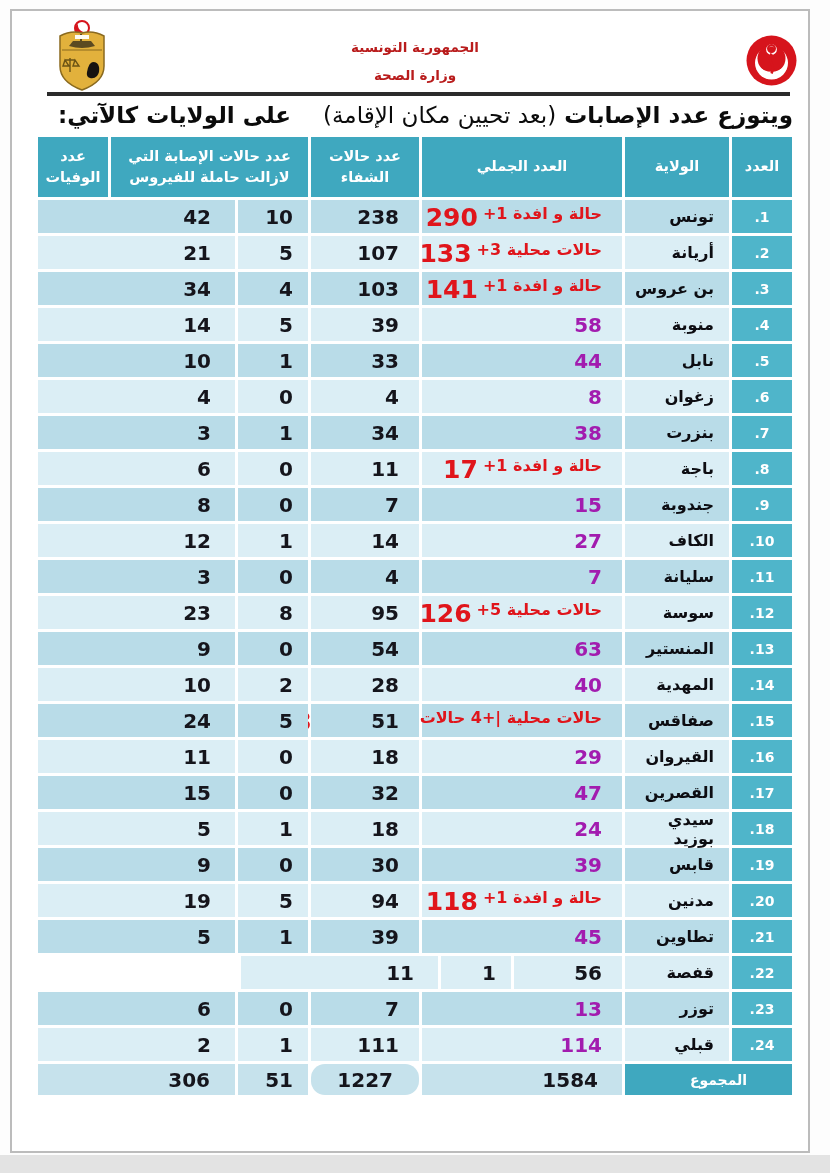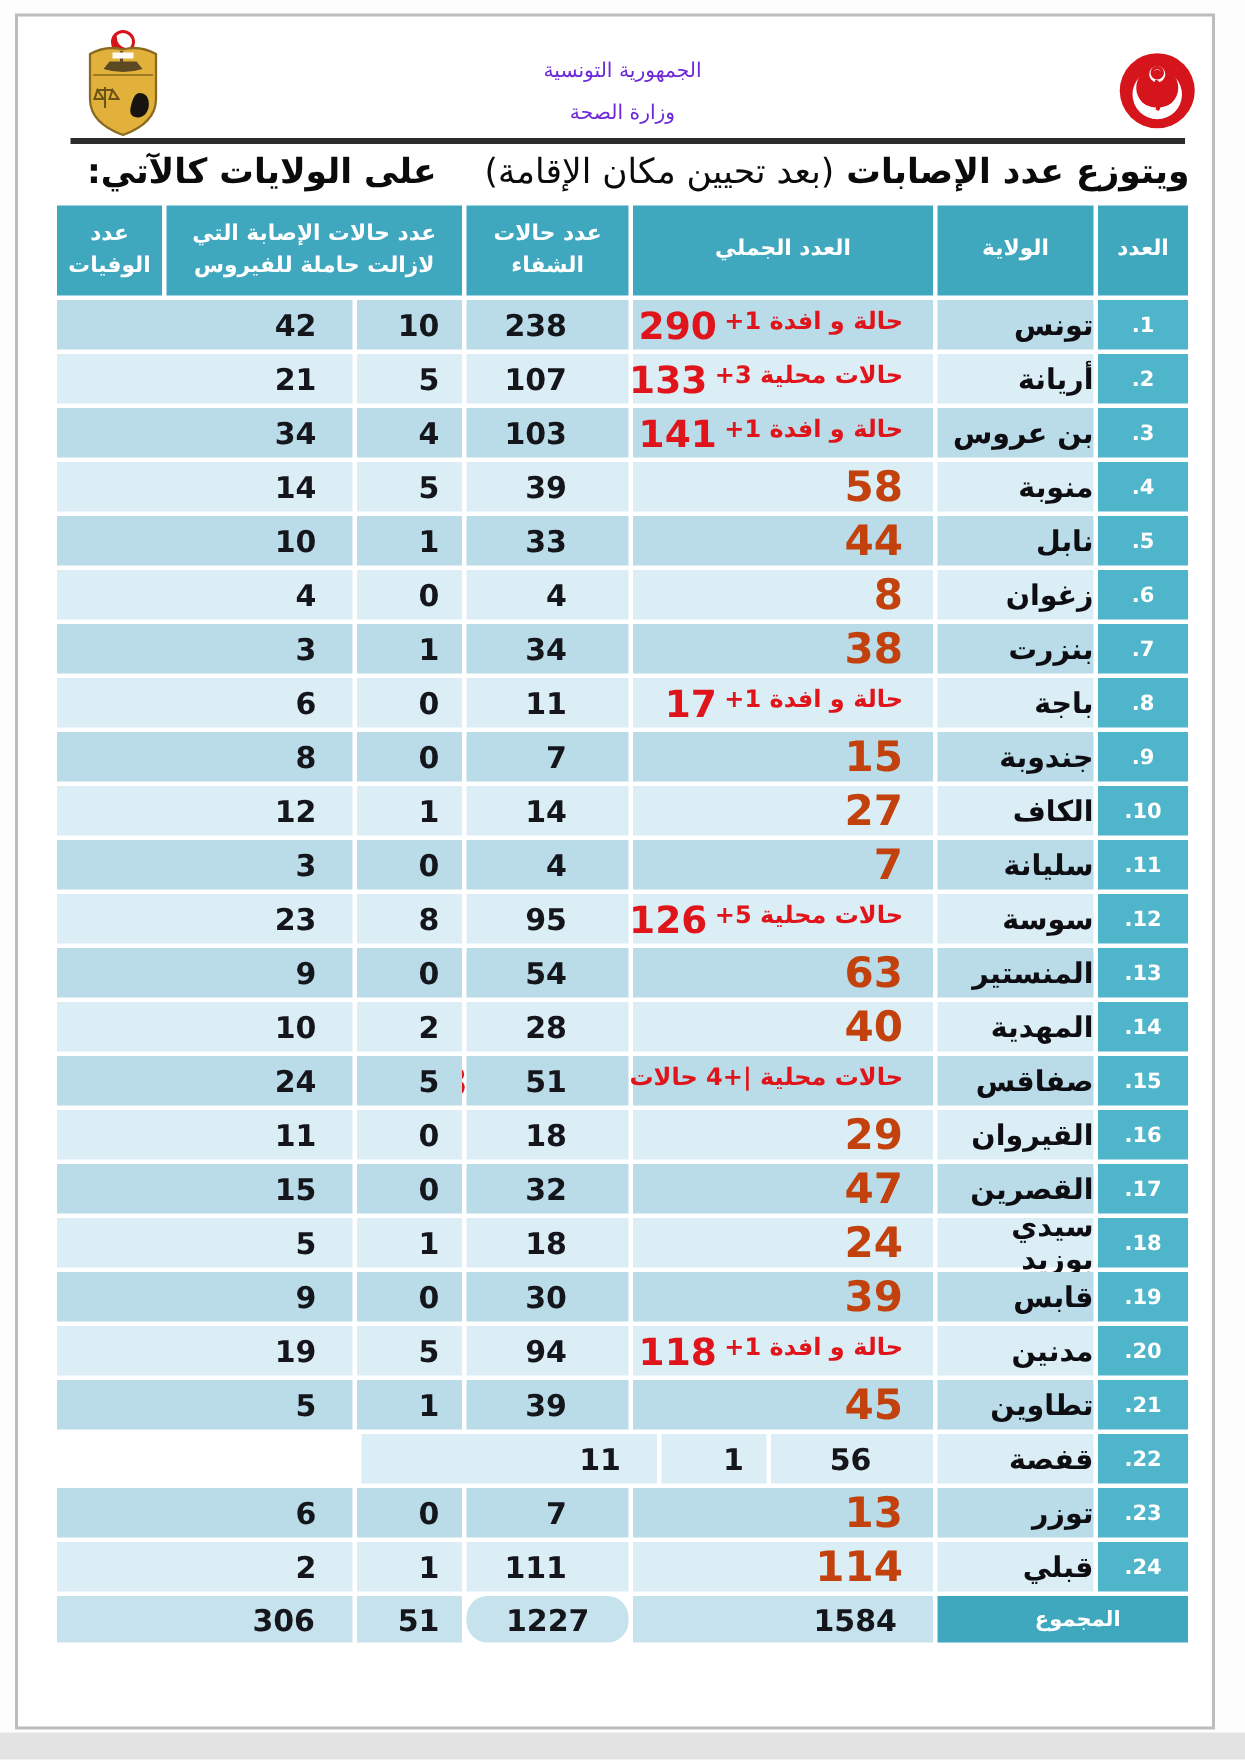--- a/index.html
+++ b/index.html
@@ -12,21 +12,21 @@
     position:absolute;left:10px;top:9px;width:800px;height:1144px;
     box-sizing:border-box;border:2px solid #bcbcbc;background:#ffffff;
   }
   .bottom-strip{
     position:absolute;left:0;top:1155px;width:830px;height:18px;background:#e3e3e3;
   }
   
   .coat{position:absolute;left:55px;top:20px;width:54px;height:72px;}
   .gov-lines{
     position:absolute;left:0;right:0;top:41px;text-align:center;
-    color:#6d28d9;font-weight:normal;font-size:13.5px;line-height:1;
+    color:#b91c1c;font-weight:bold;font-size:13.5px;line-height:1;
   }
   .gov-lines .line2{margin-top:14px;}
   .moh-logo{position:absolute;left:744px;top:33px;width:55px;height:55px;}
   .black-rule{position:absolute;left:47px;top:92px;width:743px;height:4px;background:#2b2b2b;}
   .doc-title{
     position:absolute;right:37px;left:30px;top:99px;direction:rtl;text-align:right;
     font-size:23px;color:#0b0b0b;font-weight:700;line-height:1.45;
   }
   .doc-title .emph{font-weight:400;margin-left:24px;}
   
@@ -48,33 +48,33 @@
   
   .drow{height:33px;}
   .drow .cell{height:33px;}
   .drow .c-idx{
     background:#4FB5CA;color:#ffffff;justify-content:center;
     font-size:14px;font-weight:bold;direction:rtl;
   }
   .drow.odd  .cell:not(.c-idx){background:#B9DCE8;}
   .drow.even .cell:not(.c-idx){background:#DBEEF5;}
   .drow .c-gov{
-    justify-content:flex-start;
-    font-size:19px;font-weight:bold;color:#0d0d12;
+    justify-content:flex-start;padding-right:15px;
+    font-size:16px;font-weight:bold;color:#0d0d12;
   }
   .num-cell{font-size:20px;font-weight:bold;color:#15151c;}
   .drow .c-tot{justify-content:flex-start;padding-right:20px;align-items:center;}
-  .drow .c-rec{justify-content:flex-start;padding-right:41px;}
+  .drow .c-rec{justify-content:flex-start;padding-right:20px;}
   .drow .c-dth{justify-content:flex-start;padding-right:15px;}
   .drow .c-act{justify-content:flex-start;padding-right:24px;}
   .tot-note{
     display:none;direction:ltr;font-size:16px;font-weight:bold;color:#E0151B;
     margin-left:5px;align-self:flex-start;padding-top:4px;white-space:nowrap;
   }
-  .tot-num{font-size:28px;font-weight:bold;color:#c2410c;line-height:1;}
+  .tot-num{font-size:20px;font-weight:bold;color:#a21caf;line-height:1;}
   .drow.hl .tot-note{display:block;}
   .drow.hl .tot-num{font-size:25px;color:#E0151B;margin-top:2px;}
   .drow.hl .c-gov{font-weight:bold;}
   
   .srow{height:31px;}
   .srow .cell{height:31px;background:#C6E2EC;padding-left:20px;}
   .srow .c-sum{
     width:167px;background:#3FA8BF;color:#ffffff;justify-content:center;
     font-size:14px;font-weight:bold;
   }

